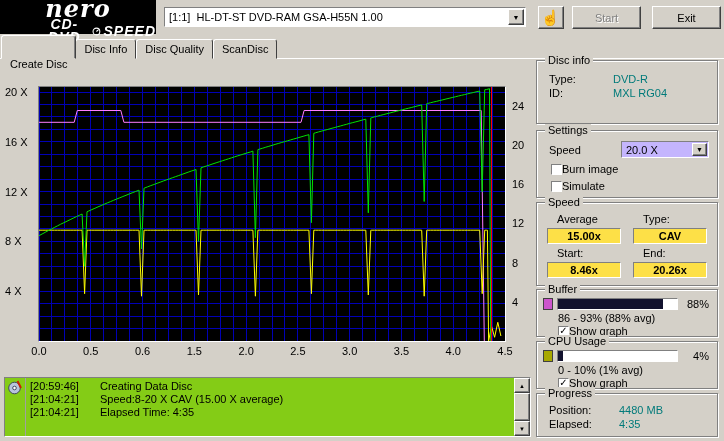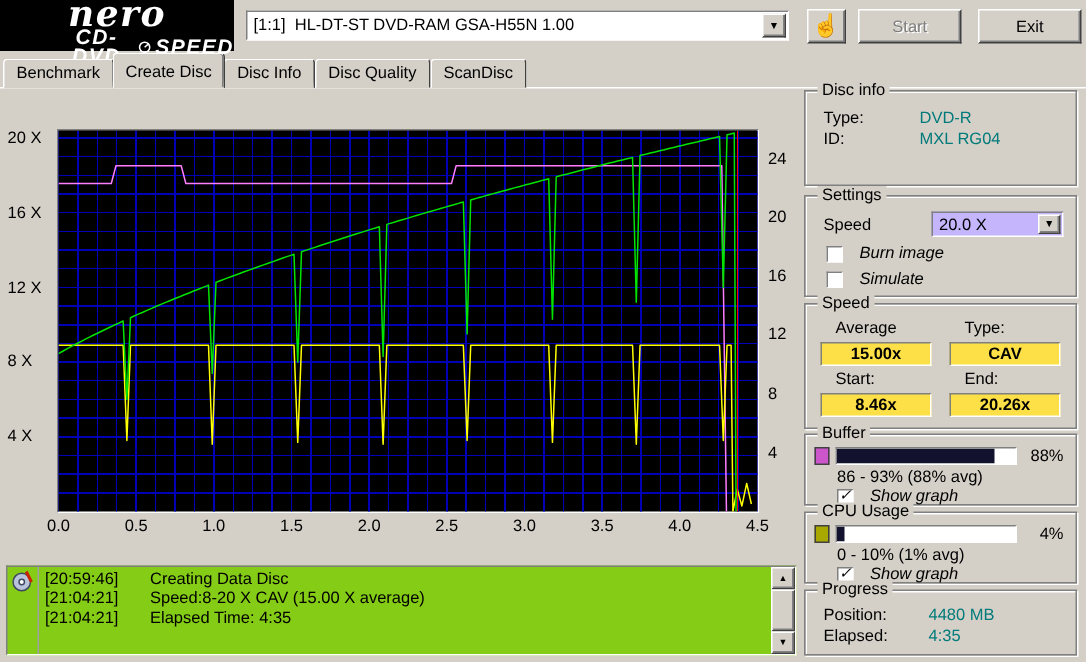--- a/index.html
+++ b/index.html
@@ -21,21 +21,21 @@
   .btn { position:absolute; background:#d4d0c8; font-family:inherit; font-size:11px; display:flex; align-items:center; justify-content:center; padding:0; }
   .hand-btn { left:538px; top:6px; width:26px; height:23px; }
   .hand { font-size:15px; line-height:15px; color:#d89000; }
   .start-btn { left:572px; top:6px; width:69px; height:23px; color:#7f7f7f; text-shadow:1px 1px 0 #fff; }
   .exit-btn { left:652px; top:6px; width:69px; height:23px; }
 
   
   .tab-base { position:absolute; left:0; top:58px; width:724px; height:1px; background:#fff; }
   .tabs { position:absolute; left:2px; top:35px; height:24px; display:flex; align-items:flex-end; }
   .tab { height:20px; padding:3px 8px 0; background:#d4d0c8; border:1px solid; border-color:#fff #404040 #d4d0c8 #fff; border-radius:3px 3px 0 0; position:relative; z-index:1; }
-  .tab.active { height:24px; padding-top:6px; margin:0 -1px; z-index:3; box-shadow:inset -1px 0 0 #808080; }
+  .tab.active { height:24px; padding-top:22px; margin:0 -1px; z-index:3; box-shadow:inset -1px 0 0 #808080; }
 
   
   .plot { position:absolute; left:38px; top:86px; width:468px; height:256px; background:#000; border:1px solid; border-color:#808080 #fff #fff #808080; }
   #chart-svg { display:block; }
   #chart-labels { position:absolute; left:0; top:0; width:724px; height:441px; pointer-events:none; }
   #chart-labels span { position:absolute; font-size:11px; color:#000; white-space:nowrap; }
   #chart-labels .ytick { width:28px; }
   #chart-labels .xtick { width:24px; text-align:center; }
 
   
@@ -48,21 +48,21 @@
   .g-cpu { top:341px; height:48px; }
   .g-progress { top:393px; height:44px; padding-top:9px; }
   .info-row { display:flex; padding:1px 0 1px 12px; }
   .ilabel { width:64px; flex:none; }
   .w70 { width:70px; }
   .ivalue { color:#007a7a; }
   .set-row { display:flex; align-items:center; justify-content:space-between; padding:10px 8px 0 12px; }
   .mini-select { width:88px; height:17px; background:#c4b5fd; display:flex; align-items:center;gap:12px; }
   .ms-text { flex:1; padding-left:4px; }
   .mini-select .dd-btn { width:15px; height:13px; }
-  .cb-row { display:flex; align-items:flex-end; gap:11px; padding-left:14px; margin-top:5px;font-style:italic; }
+  .cb-row { display:flex; align-items:flex-end; gap:0; padding-left:14px; margin-top:5px; }
   .checkbox { width:11px; height:11px; background:#fff; flex:none; font-size:10px; line-height:10px; text-align:center; color:#000; }
   .checkbox span { position:relative; top:-1px; }
   .sp-grid { display:grid; grid-template-columns:1fr 1fr; gap:3px 12px; padding:10px 10px 0; }
   .sp-label { padding-left:10px; }
   .cyanbox { background:#fde047; height:16px; line-height:14px; text-align:center; font-weight:bold; }
   .bar-row { display:flex; align-items:center; gap:4px; padding:8px 8px 0 6px; }
   .chip { width:10px; height:12px; border:1px solid #404040; flex:none; }
   .pbar { flex:1; height:12px; background:#fff; overflow:hidden; }
   .pfill { display:block; height:100%; background:#12122e; }
   .pct { width:27px; text-align:right; flex:none; }
@@ -104,21 +104,20 @@
   </div>
 
   <button class="btn raised hand-btn">
     <span class="hand">☝</span>
   </button>
   <button class="btn raised start-btn">Start</button>
   <button class="btn raised exit-btn">Exit</button>
 
   <div class="tab-base"></div>
   <div class="tabs">
-    <div class="tab">Benchmark</div>
     <div class="tab active">Create Disc</div>
     <div class="tab">Disc Info</div>
     <div class="tab">Disc Quality</div>
     <div class="tab">ScanDisc</div>
   </div>
 
   <div class="plot">
     <svg id="chart-svg" width="466" height="254">
         <g stroke="#0000b6" stroke-width="1" shape-rendering="crispEdges">
           <line x1="0.0" y1="0" x2="0.0" y2="254"></line>
@@ -192,21 +191,21 @@
       <span class="ytick" style="left: 5px; top: 135.784px;">16 X</span>
       <span class="ytick" style="left: 5px; top: 85.9804px;">20 X</span>
       <span style="left: 512px; top: 295.772px;">4</span>
       <span style="left: 512px; top: 256.544px;">8</span>
       <span style="left: 512px; top: 217.317px;">12</span>
       <span style="left: 512px; top: 178.089px;">16</span>
       <span style="left: 512px; top: 138.861px;">20</span>
       <span style="left: 512px; top: 99.6332px;">24</span>
       <span class="xtick" style="left: 27px; top: 345px;">0.0</span>
       <span class="xtick" style="left: 78.7778px; top: 345px;">0.5</span>
-      <span class="xtick" style="left: 130.556px; top: 345px;">1.0</span>
+      <span class="xtick" style="left: 130.556px; top: 345px;">0.6</span>
       <span class="xtick" style="left: 182.333px; top: 345px;">1.5</span>
       <span class="xtick" style="left: 234.111px; top: 345px;">2.0</span>
       <span class="xtick" style="left: 285.889px; top: 345px;">2.5</span>
       <span class="xtick" style="left: 337.667px; top: 345px;">3.0</span>
       <span class="xtick" style="left: 389.444px; top: 345px;">3.5</span>
       <span class="xtick" style="left: 441.222px; top: 345px;">4.0</span>
       <span class="xtick" style="left: 493px; top: 345px;">4.5</span>
     </div>
 
   <div class="group g-discinfo">

